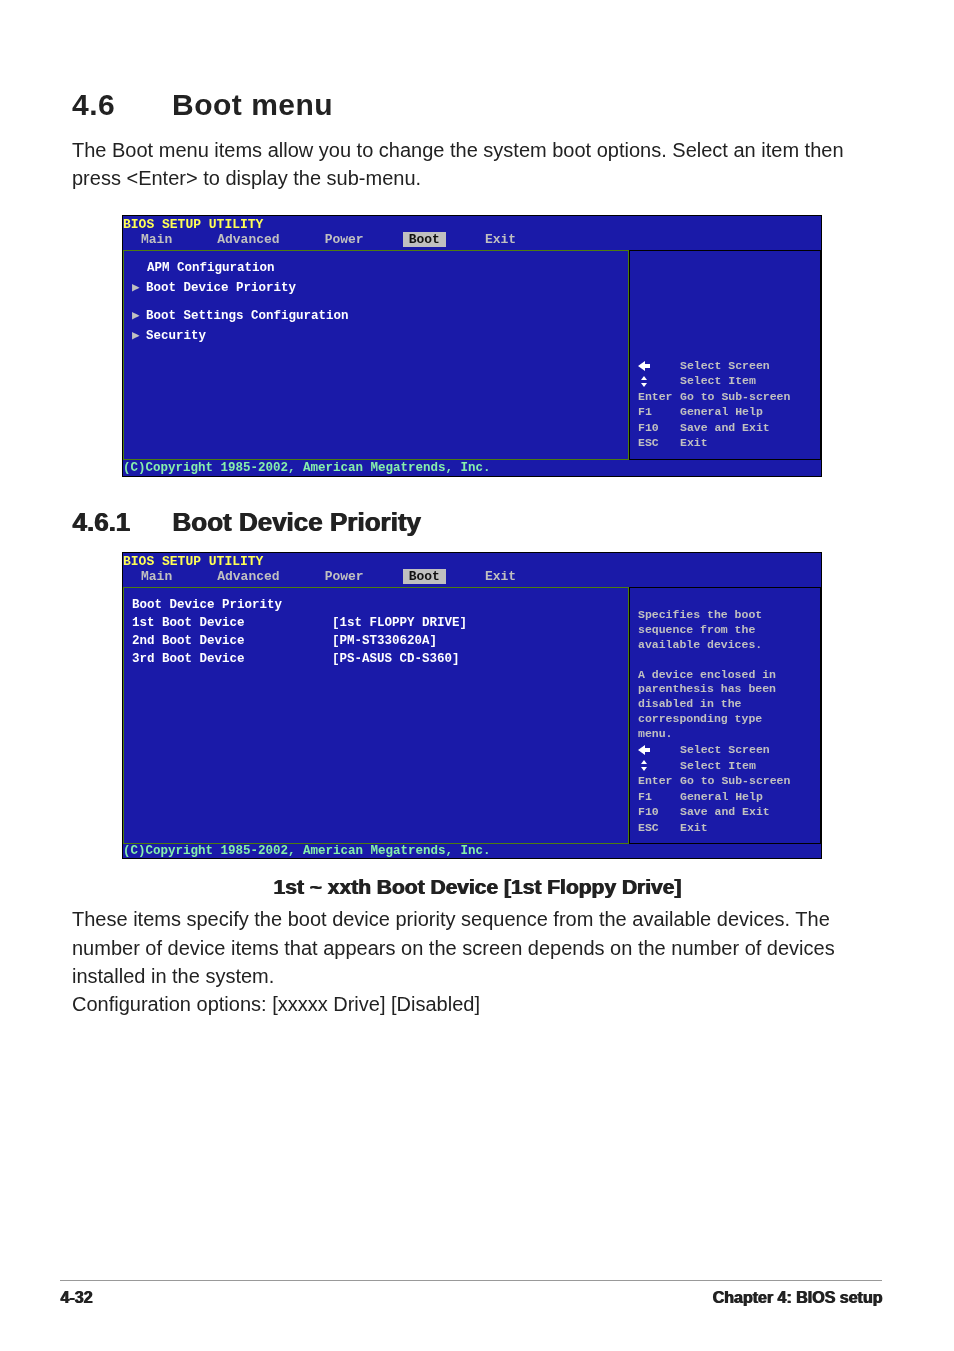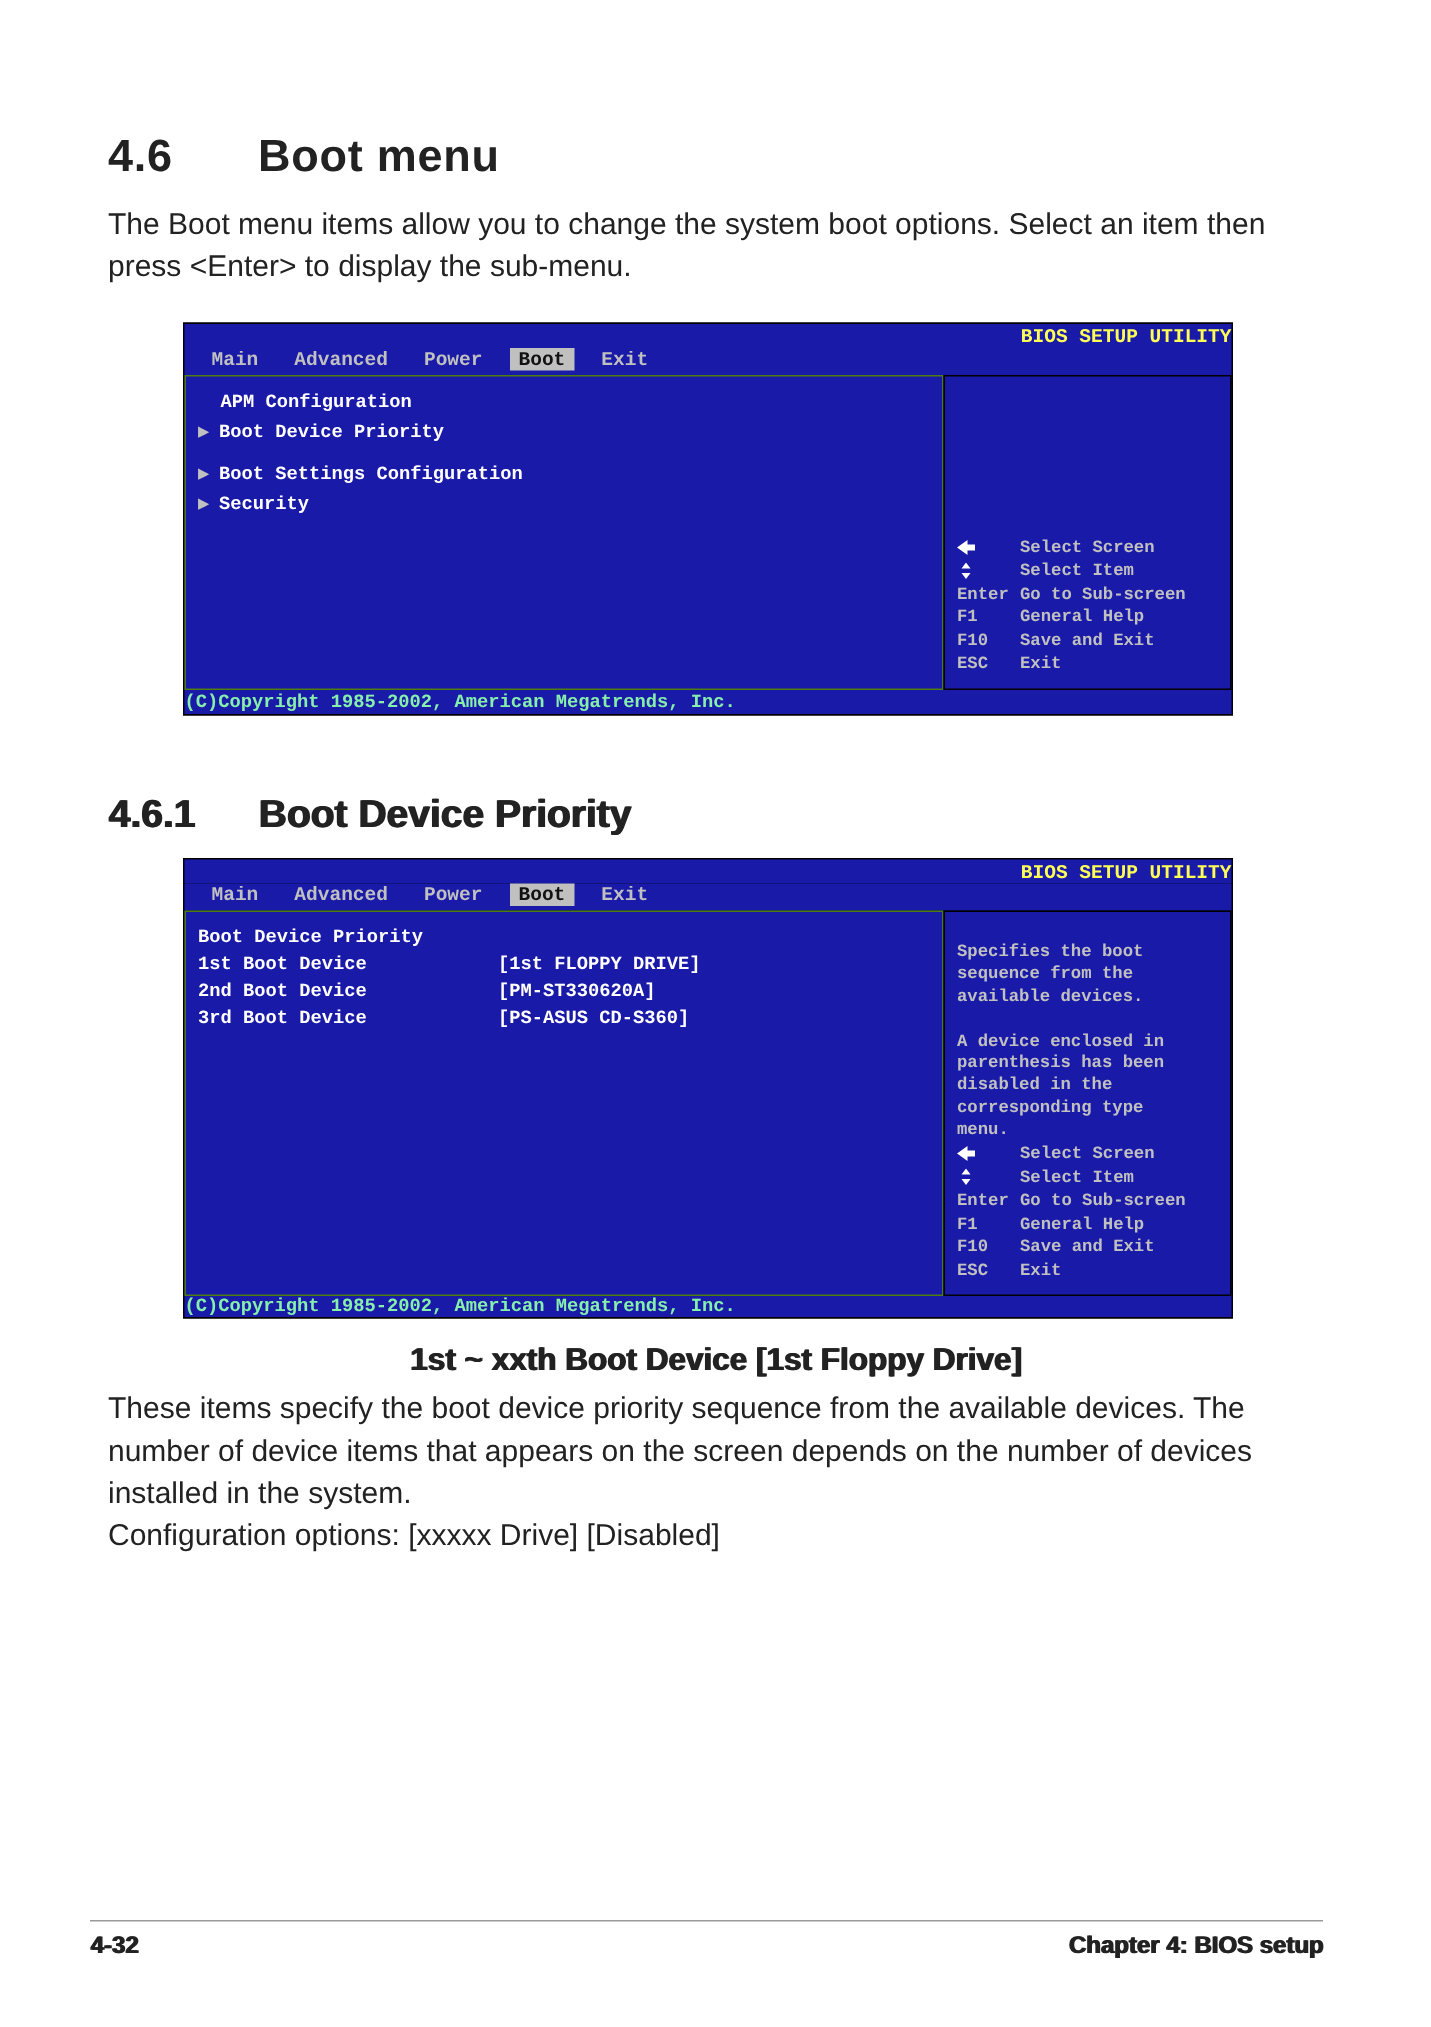--- a/index.html
+++ b/index.html
@@ -8,48 +8,48 @@
     height: 1351px;
     background: #fff;
     font-family: Arial, Helvetica, sans-serif;
     color: #222;
     position: relative;
     padding: 88px 72px 0 72px;
   }
   h1 { font-size: 30px; font-weight: 700; letter-spacing: 0.5px; margin-bottom: 14px; }
   h1 .num { display:inline-block; width: 100px; }
   .intro { font-size: 20px; line-height: 1.42; margin-bottom: 22px; }
-  h2 { font-size: 26px; font-weight: 700; margin-top: 50px; margin-bottom: 14px;
+  h2 { font-size: 26px; font-weight: 700; margin-top: 30px; margin-bottom: 14px;
        text-shadow: 1px 0 0 currentColor; }
   h2 .num { display:inline-block; width: 100px; }
   h3 { font-size: 21px; font-weight: 700; margin: 16px 0 6px 0;
        text-shadow: 1px 0 0 currentColor; text-align: center; }
   .para { font-size: 20px; line-height: 1.42; }
 
   
   .bios {
     margin-left: 50px;
     width: 700px;
     border: 1px solid #000;
     background: #000;
   }
   .bios-title {
     background: #1a1aa8;
     color: #ffff55;
-    text-align: right;
+    text-align: left;
     font-family: "Courier New", monospace;
     font-weight: 700;
     font-size: 13px;
     padding: 1px 0 0 0;
   }
   .bios-tabs {
     display: flex;
     background: #1a1aa8;
     padding: 0 12px 3px 12px;
-    gap: 12px;
+    gap: 33px;
     font-family: "Courier New", monospace;
     font-size: 13px;
     font-weight: 700;
   }
   .bios-tab { color: #c0c0c0; padding: 0 6px; }
   .bios-tab.active { background: #c0c0c0; color: #111; padding: 0 6px; }
 
   .bios-body { display: flex; background: #000; }
   .bios-left {
     flex: 1;

